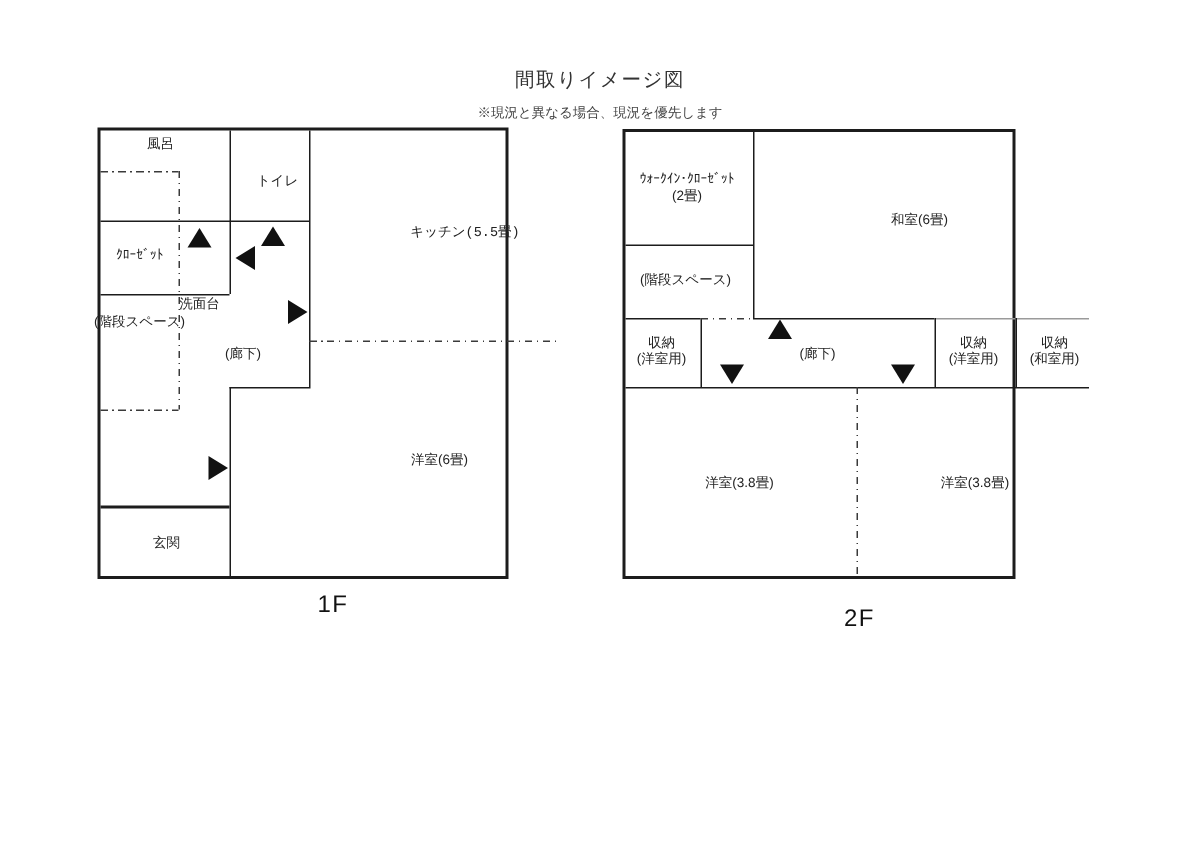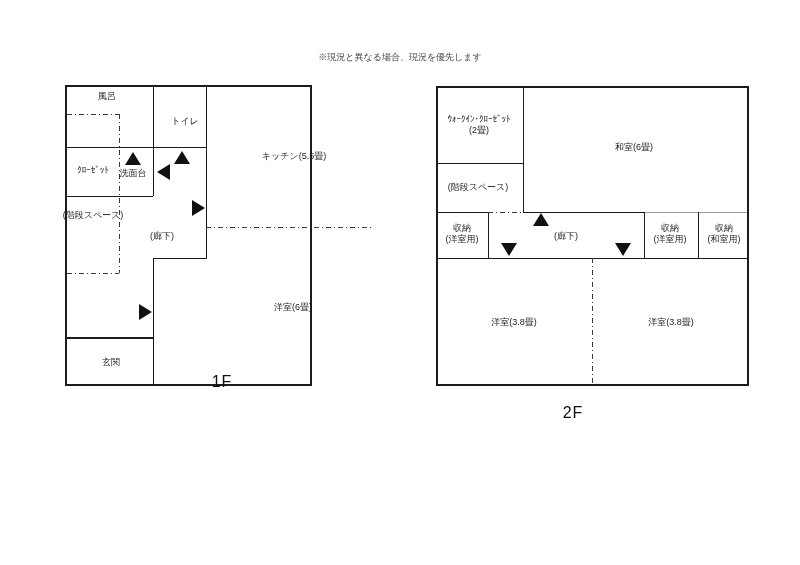--- a/index.html
+++ b/index.html
@@ -24,56 +24,57 @@
   .tri-right{border-top:8px solid transparent;border-bottom:8px solid transparent;border-left:13px solid #111;}
   .tri-left{border-top:8px solid transparent;border-bottom:8px solid transparent;border-right:13px solid #111;}
   .floor-label{position:absolute;transform:translate(-50%,-50%);font-size:16px;color:#111;letter-spacing:1px;}
 </style>
 </head>
 <body>
 
 <div class="page">
 
   <div class="title-block">
+    <div class="title">間取りイメージ図</div>
     <div class="subtitle">※現況と異なる場合、現況を優先します</div>
   </div>
 
-  <div class="plan" style="left:65px;top:85px;width:247px;height:301px;">
+  <div class="plan" style="left:65px;top:85px;width:274px;height:301px;">
 
     <div class="w" style="left:86px;top:0;width:1px;height:109px;"></div>
     <div class="w" style="left:139px;top:0;width:1px;height:171px;"></div>
     <div class="w" style="left:0;top:60px;width:139px;height:1px;"></div>
     <div class="w" style="left:0;top:109px;width:86px;height:1px;"></div>
     <div class="w" style="left:86px;top:171px;width:54px;height:1px;"></div>
     <div class="w" style="left:86px;top:171px;width:1px;height:126px;"></div>
     <div class="w" style="left:0;top:250px;width:86px;height:2px;"></div>
 
     <div class="dd-h" style="left:0;top:27px;width:52px;"></div>
     <div class="dd-v" style="left:52px;top:27px;height:159px;"></div>
     <div class="dd-h" style="left:0;top:186px;width:52px;"></div>
     <div class="dd-h" style="left:139px;top:140px;width:166px;"></div>
 
     <div class="lbl" style="left:40px;top:9px;">風呂</div>
     <div class="lbl" style="left:118px;top:34px;">トイレ</div>
     <div class="lbl" style="left:26px;top:83px;">ｸﾛｰｾﾞｯﾄ</div>
-    <div class="lbl" style="left:66px;top:86px;">洗面台</div>
+    <div class="lbl" style="left:66px;top:116px;">洗面台</div>
     <div class="lbl" style="left:26px;top:128px;">(階段スペース)</div>
     <div class="lbl" style="left:95px;top:149px;">(廊下)</div>
-    <div class="lbl" style="left:227px;top:69px;">キッチン(5.5畳)</div>
+    <div class="lbl" style="left:243px;top:69px;font-family:Liberation Mono, monospace;">キッチン(5.5畳)</div>
     <div class="lbl" style="left:226px;top:220px;">洋室(6畳)</div>
     <div class="lbl" style="left:44px;top:275px;">玄関</div>
 
     <div class="tri tri-up" style="left:58px;top:65px;"></div>
     <div class="tri tri-up" style="left:107px;top:64px;"></div>
     <div class="tri tri-left" style="left:90px;top:77px;"></div>
     <div class="tri tri-right" style="left:125px;top:113px;"></div>
     <div class="tri tri-right" style="left:72px;top:217px;"></div>
   </div>
 
-  <div class="plan" style="left:436px;top:86px;width:313px;height:300px;">
+  <div class="plan" style="left:415px;top:86px;width:262px;height:300px;">
 
     <div class="w" style="left:85px;top:0;width:1px;height:124px;"></div>
     <div class="w" style="left:0;top:75px;width:85px;height:1px;"></div>
     <div class="w" style="left:0;top:124px;width:50px;height:1px;"></div>
     <div class="w" style="left:85px;top:124px;width:121px;height:1px;"></div>
     <div class="w gray" style="left:206px;top:124px;width:103px;height:1px;"></div>
     <div class="w" style="left:50px;top:124px;width:1px;height:46px;"></div>
     <div class="w" style="left:206px;top:124px;width:1px;height:46px;"></div>
     <div class="w" style="left:260px;top:124px;width:1px;height:46px;"></div>
     <div class="w" style="left:0;top:170px;width:309px;height:1px;"></div>
@@ -101,16 +102,16 @@
       <span>(和室用)</span>
     </div>
     <div class="lbl" style="left:76px;top:234px;">洋室(3.8畳)</div>
     <div class="lbl" style="left:233px;top:234px;">洋室(3.8畳)</div>
 
     <div class="tri tri-up" style="left:95px;top:125px;"></div>
     <div class="tri tri-down" style="left:63px;top:155px;"></div>
     <div class="tri tri-down" style="left:177px;top:155px;"></div>
   </div>
 
-  <div class="floor-label" style="left:222px;top:382px;">1F</div>
+  <div class="floor-label" style="left:222px;top:404px;">1F</div>
   <div class="floor-label" style="left:573px;top:413px;">2F</div>
 
 </div>
 
 </body></html>

